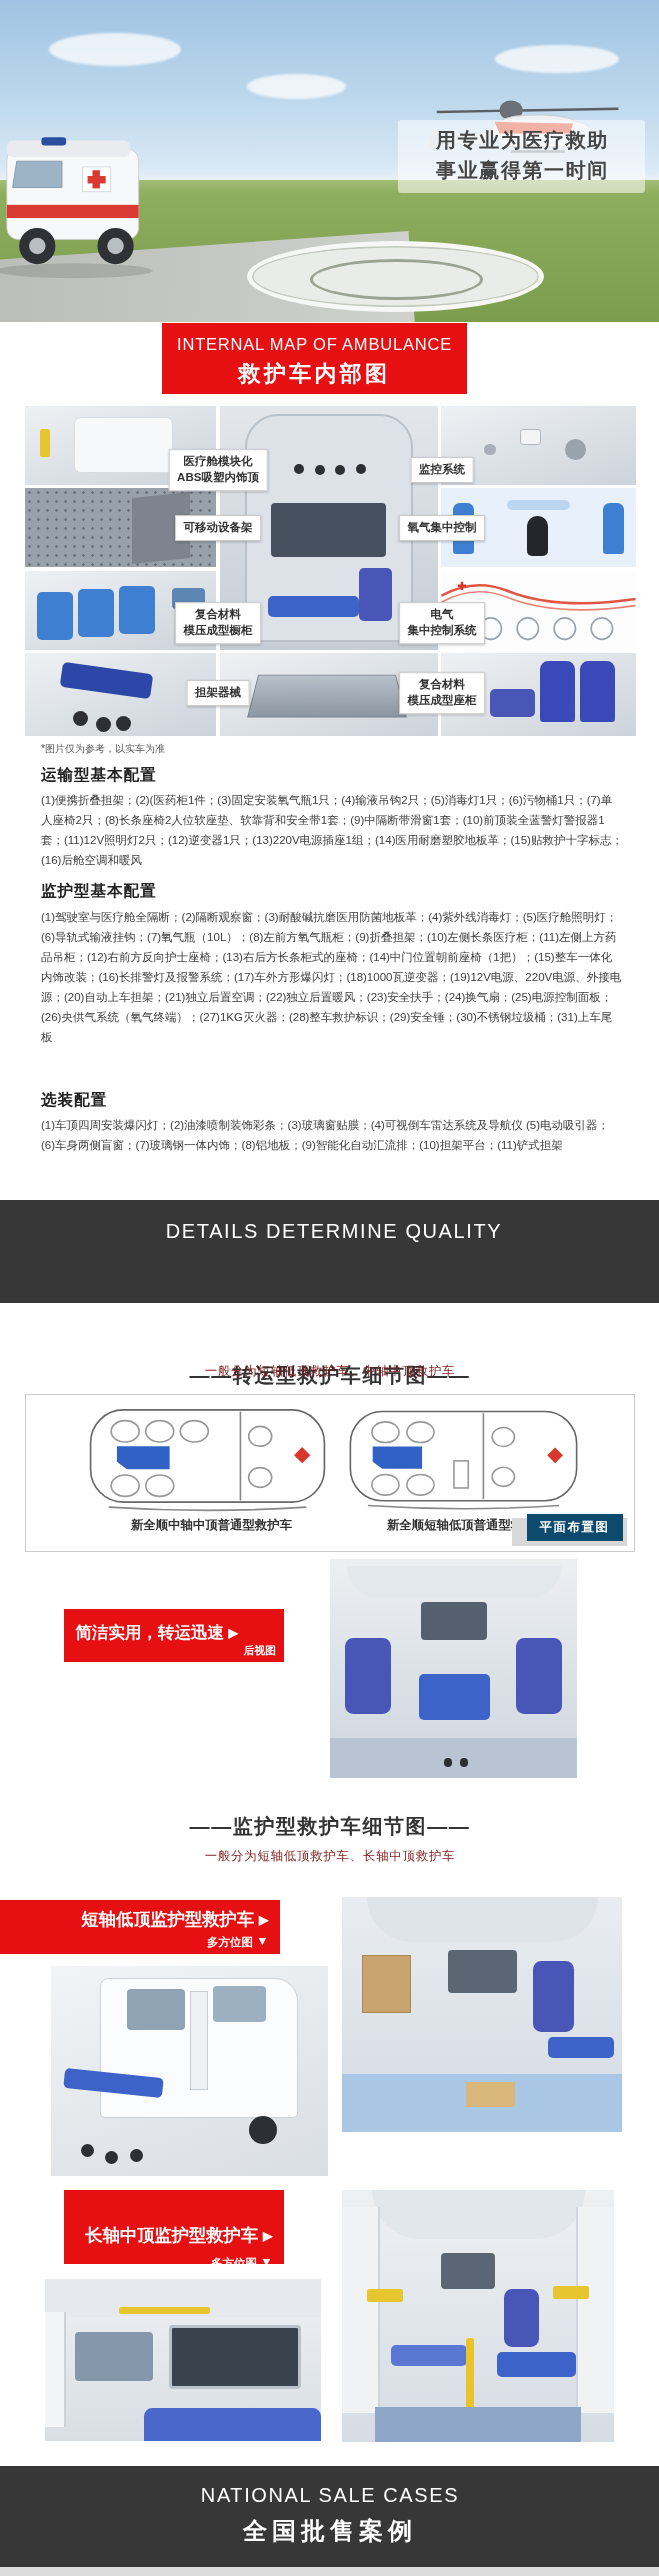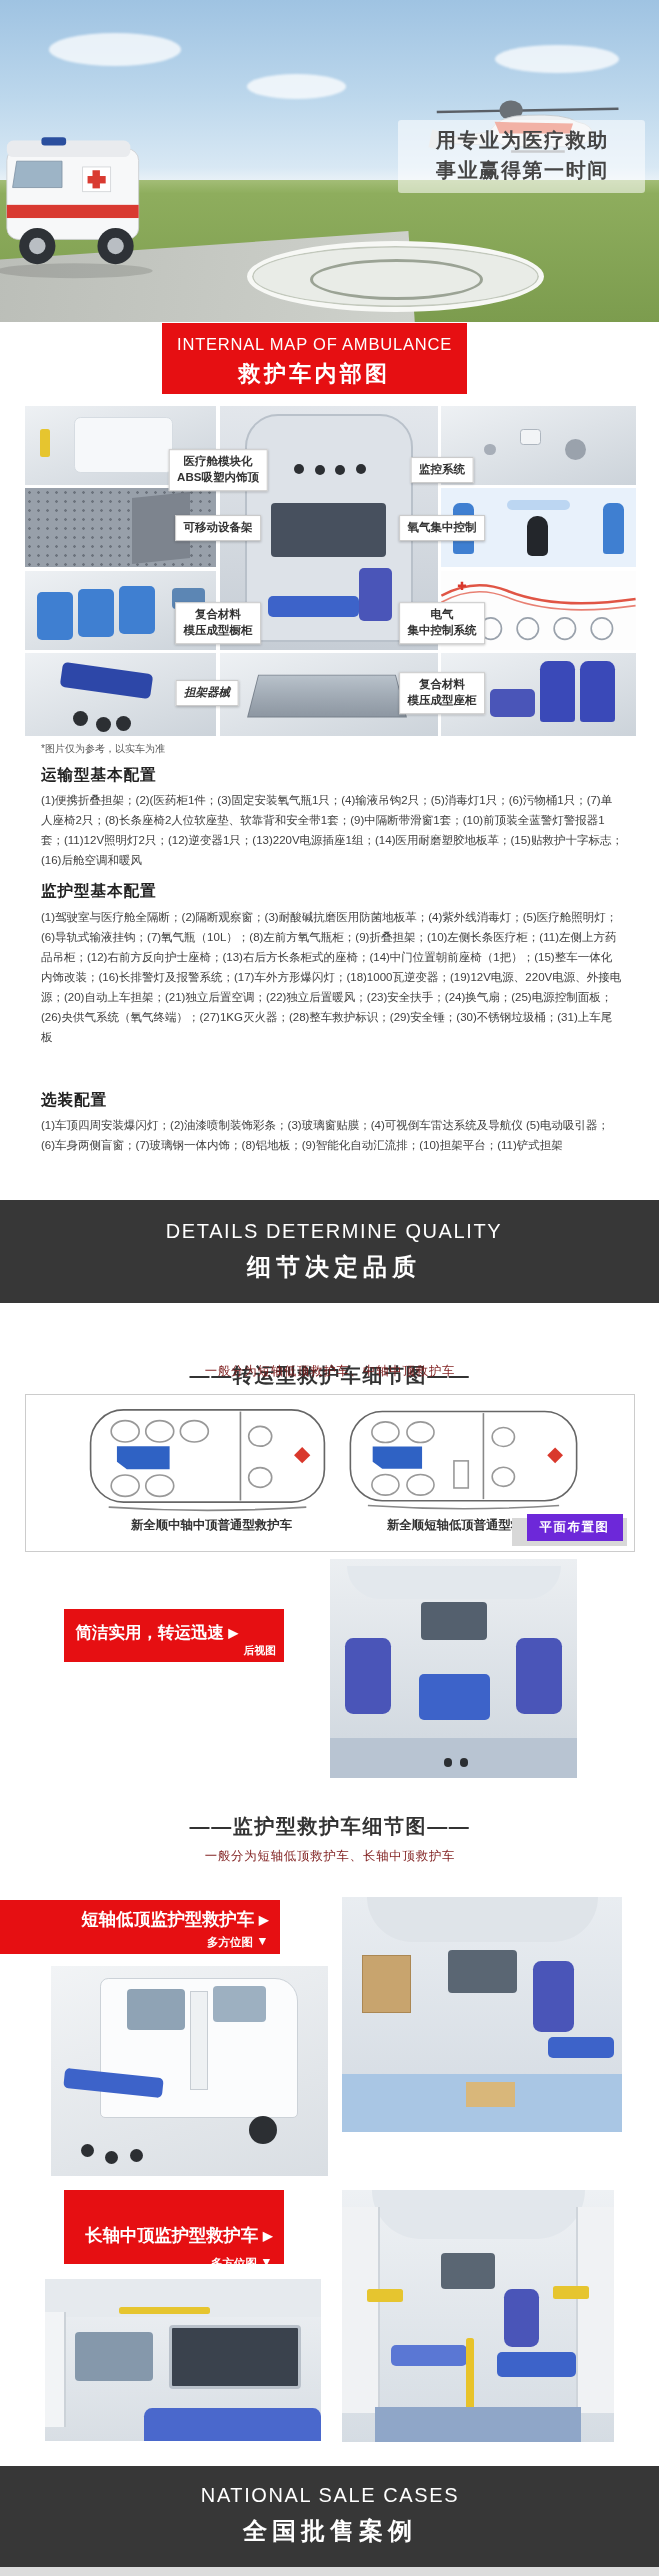--- a/index.html
+++ b/index.html
@@ -44,21 +44,21 @@
   .cfg-b { left:41px; width:582px; font-size:11.5px; color:#404040; line-height:20px; }
 
   
   .sec-title { left:0; width:660px; text-align:center; font-size:20px; font-weight:bold; color:#333; letter-spacing:1.6px; }
   .sec-sub   { left:0; width:660px; text-align:center; font-size:12.4px; color:#7f1d1d; letter-spacing:0.8px; }
 
   
   .planbox { left:25px; top:1394px; width:610px; height:158px; border:0.8px solid #ccc; background:#fff; }
   .plan-caption { position:absolute; top:122px; font-size:12.4px; font-weight:bold; color:#333; width:239px; text-align:center; }
   .plan-chip-shadow { position:absolute; right:6.6px; bottom:5px; width:115px; height:28px; background:#d8d8d8; }
-  .plan-chip { position:absolute; right:11.5px; bottom:10px; background:#6d28d9; color:#fff; font-size:12.4px; font-weight:bold; padding:5px 13px; letter-spacing:1.6px; }
+  .plan-chip { position:absolute; right:11.5px; bottom:10px; background:#0c4a6e; color:#fff; font-size:12.4px; font-weight:bold; padding:5px 13px; letter-spacing:1.6px; }
 
   
   .tag { background:#e60f12; color:#fff; }
   .tag .main { font-weight:bold; }
   .tag .corner { position:absolute; right:8.2px; bottom:4.1px; font-size:10.7px; font-weight:bold; }
   .tri { font-size:12.4px; vertical-align:0.8px; }
 
   .footer-strip { left:0; top:2567px; width:660px; height:9px; background:#dcdcdc; }
 </style>
 </head>
@@ -191,21 +191,21 @@
       <div>氧气集中控制</div>
     </div>
     <div class="chip" style="left:193px;top:219px;">
       <div>复合材料</div>
       <div>模压成型橱柜</div>
     </div>
     <div class="chip" style="left:417px;top:219px;">
       <div>电气</div>
       <div>集中控制系统</div>
     </div>
-    <div class="chip" style="left:182px;top:289px;font-style:italic;">
+    <div class="chip" style="left:193px;top:289px;">
       <div>担架器械</div>
     </div>
     <div class="chip" style="left:417px;top:289px;">
       <div>复合材料</div>
       <div>模压成型座柜</div>
     </div>
   </div>
 
   <div class="abs note">*图片仅为参考，以实车为准</div>
 
@@ -213,21 +213,20 @@
   <div class="abs cfg-b" style="top:790px;">(1)便携折叠担架；(2)(医药柜1件；(3)固定安装氧气瓶1只；(4)输液吊钩2只；(5)消毒灯1只；(6)污物桶1只；(7)单人座椅2只；(8)长条座椅2人位软座垫、软靠背和安全带1套；(9)中隔断带滑窗1套；(10)前顶装全蓝警灯警报器1套；(11)12V照明灯2只；(12)逆变器1只；(13)220V电源插座1组；(14)医用耐磨塑胶地板革；(15)贴救护十字标志；(16)后舱空调和暖风</div>
 
   <div class="abs cfg-h" style="top:881px;">监护型基本配置</div>
   <div class="abs cfg-b" style="top:907px;">(1)驾驶室与医疗舱全隔断；(2)隔断观察窗；(3)耐酸碱抗磨医用防菌地板革；(4)紫外线消毒灯；(5)医疗舱照明灯；(6)导轨式输液挂钩；(7)氧气瓶（10L）；(8)左前方氧气瓶柜；(9)折叠担架；(10)左侧长条医疗柜；(11)左侧上方药品吊柜；(12)右前方反向护士座椅；(13)右后方长条柜式的座椅；(14)中门位置朝前座椅（1把）；(15)整车一体化内饰改装；(16)长排警灯及报警系统；(17)车外方形爆闪灯；(18)1000瓦逆变器；(19)12V电源、220V电源、外接电源；(20)自动上车担架；(21)独立后置空调；(22)独立后置暖风；(23)安全扶手；(24)换气扇；(25)电源控制面板；(26)央供气系统（氧气终端）；(27)1KG灭火器；(28)整车救护标识；(29)安全锤；(30)不锈钢垃圾桶；(31)上车尾板</div>
 
   <div class="abs cfg-h" style="top:1090px;">选装配置</div>
   <div class="abs cfg-b" style="top:1115px;">(1)车顶四周安装爆闪灯；(2)油漆喷制装饰彩条；(3)玻璃窗贴膜；(4)可视倒车雷达系统及导航仪 (5)电动吸引器；(6)车身两侧盲窗；(7)玻璃钢一体内饰；(8)铝地板；(9)智能化自动汇流排；(10)担架平台；(11)铲式担架</div>
 
   <div class="abs banner-dark" style="top:1200px;height:103px;padding-top:20px;padding-left:8px;">
     <div class="en">DETAILS DETERMINE QUALITY</div>
-    <div class="zh">细节决定品质</div>
   </div>
 
   <div class="abs sec-title" style="top:1330px;margin-top:32px;">——转运型救护车细节图——</div>
   <div class="abs sec-sub" style="top:1363px;">一般分为短轴低顶救护车、中轴中顶救护车</div>
 
   <div class="abs planbox">
 
     <svg class="abs" style="left:58px;top:8.2px;" width="247" height="111" viewBox="0 0 300 134">
       <rect x="8" y="8" width="284" height="112" rx="40" fill="none" stroke="#666" stroke-width="2"></rect>
       <line x1="190" y1="10" x2="190" y2="118" stroke="#888" stroke-width="2"></line>

